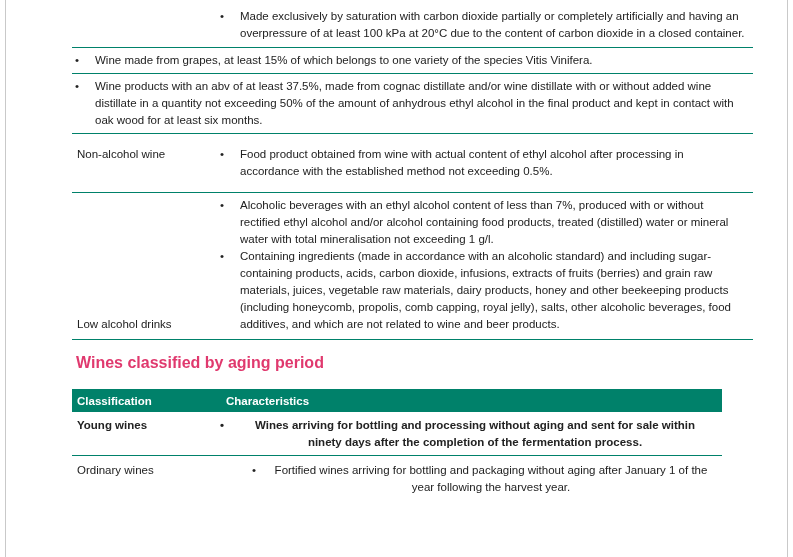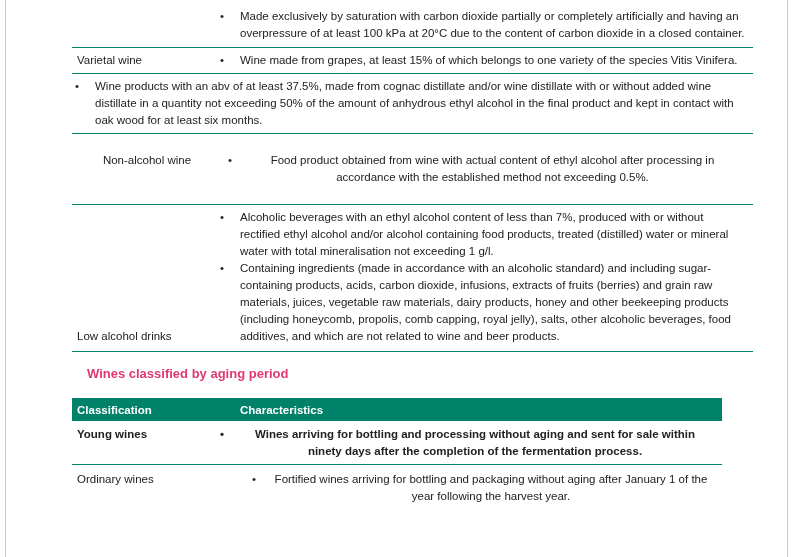--- a/index.html
+++ b/index.html
@@ -30,38 +30,38 @@
   .b-item{display:flex;}
   .b-item .dot{flex:none;width:23px;padding-left:3px;font-size:11.5px;line-height:17px;}
   .b-item .b-text{flex:1;font-size:11.5px;line-height:17px;padding-right:8px;}
 
   
   .tbl-1{width:681px;border-bottom:1px solid var(--accent-green);}
   .row.no-top{border-top:none;}
   .row-0{padding:8px 0 5px;}
   .row-v{padding:4px 0;}
   .row-b{padding:4px 0;}
-  .row-n{padding:18px 0;text-align:center;}
+  .row-n{padding:12px 0;}
   .row-l{padding:4px 0 6px;align-items:flex-end;}
   .label-pink{color:var(--accent-pink);}
 
   
   .section-heading{
-    margin:14px 0 17px 15px;
-    font-size:13px;font-weight:bold;color:var(--accent-pink);
+    margin:14px 0 17px 4px;
+    font-size:16px;font-weight:bold;color:var(--accent-pink);
   }
 
   
   .tbl-2{width:650px;}
   .t2-header{
     display:flex;align-items:center;height:23px;
     background:var(--accent-green);color:#ffffff;
     font-size:11.5px;font-weight:bold;
   }
-  .t2-header .h1{flex:none;width:168px;padding-left:5px;}
+  .t2-header .h1{flex:none;width:154px;padding-left:5px;}
   .t2-header .h2{flex:1;}
   .group-row{
     padding:7px 0 6px 5px;
     color:var(--accent-green);font-weight:bold;font-size:11.5px;line-height:15px;
     border-bottom:1px solid var(--dark-line);
   }
   .tbl-2 .b-item .b-text{padding-right:12px;text-align:center;}
   .row-young{border-top:none;padding:5px 0 4px;font-weight:bold;}
   .row-ordinary{padding:6px 0;gap:32px;}
 </style>
@@ -80,21 +80,20 @@
         <div class="label"></div>
         <div class="cell">
           <div class="b-item">
             <span class="dot">•</span>
             <span class="b-text">Made exclusively by saturation with carbon dioxide partially or completely artificially and having an overpressure of at least 100 kPa at 20°C due to the content of carbon dioxide in a closed container.</span>
           </div>
         </div>
       </div>
 
       <div class="row row-v">
-        <div class="label">Varietal wine</div>
         <div class="cell">
           <div class="b-item">
             <span class="dot">•</span>
             <span class="b-text">Wine made from grapes, at least 15% of which belongs to one variety of the species Vitis Vinifera.</span>
           </div>
         </div>
       </div>
 
       <div class="row row-b">
         <div class="cell">

